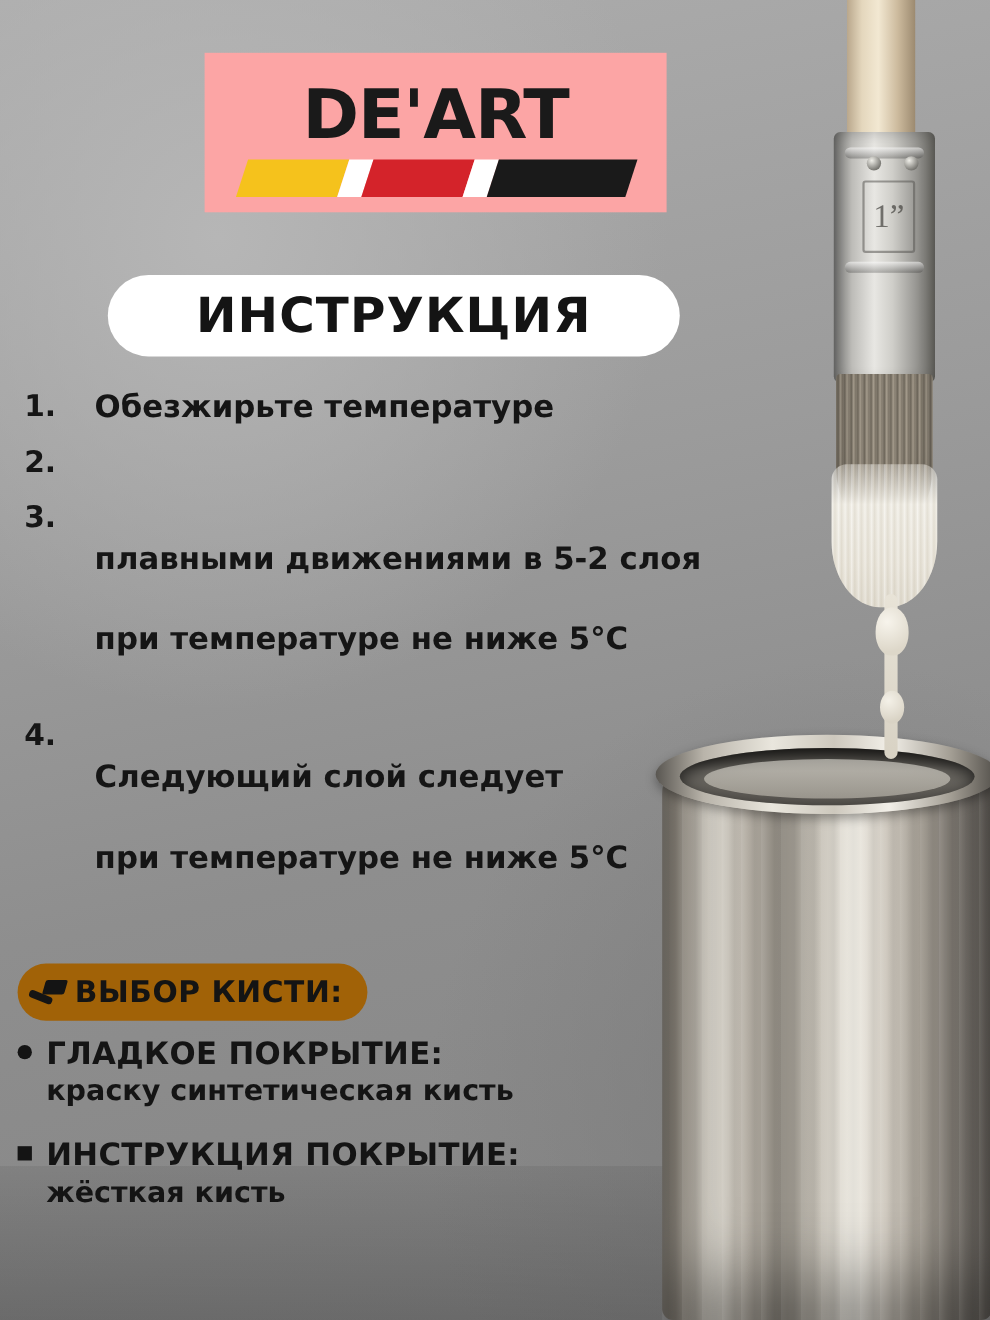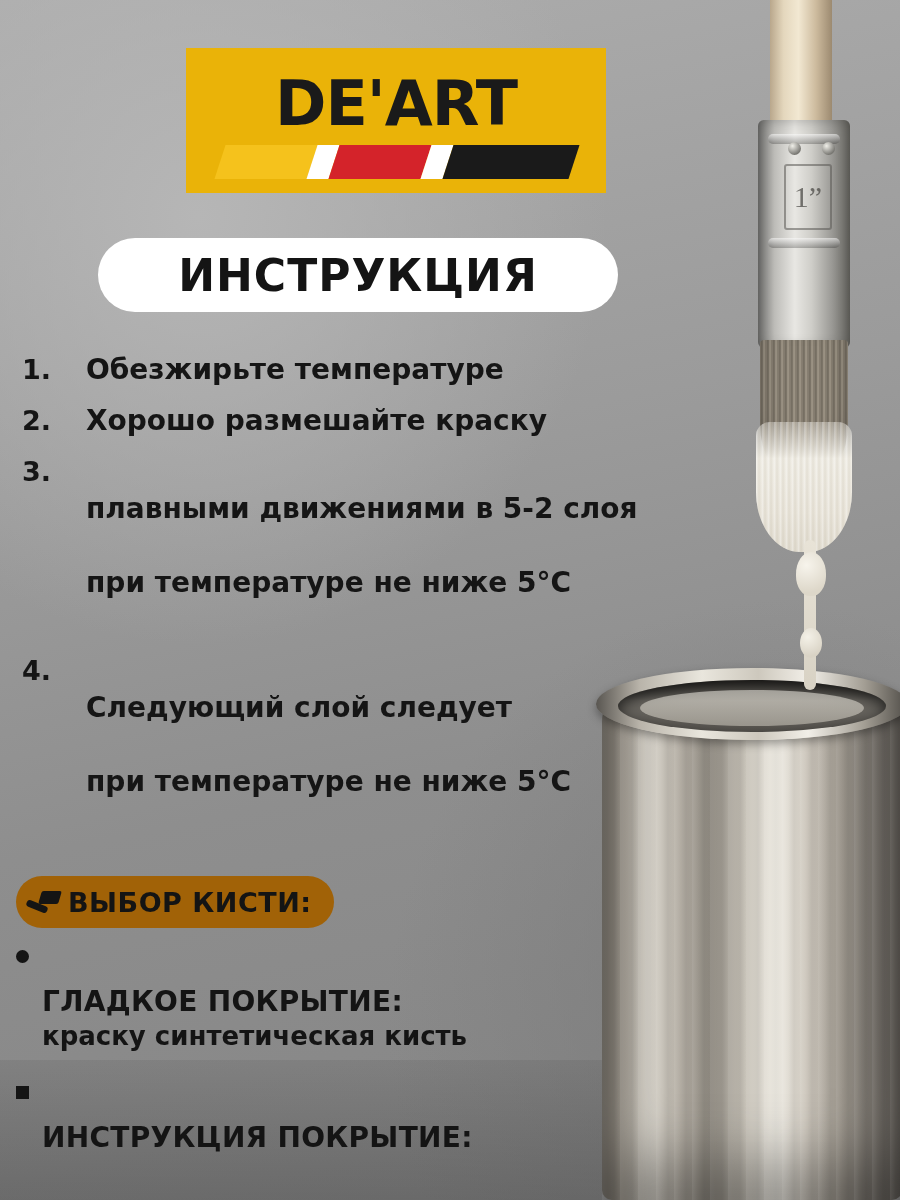--- a/index.html
+++ b/index.html
@@ -236,21 +236,21 @@
     inset: 0;
   }
 
   
   .logo-box {
     position: absolute;
     left: 186px;
     top: 48px;
     width: 420px;
     height: 145px;
-    background: #eab308;
+    background: #fca5a5;
     display: flex;
     flex-direction: column;
     justify-content: center;
     padding: 10px 0 0 0;
     box-sizing: border-box;
   }
   .logo-word {
     font-family: "DejaVu Sans", sans-serif;
     font-weight: bold;
     font-size: 62px;
@@ -274,21 +274,21 @@
   .logo-stripes .s-yellow { left: 0px;   width: 92px;  background: #f5c21c; }
   .logo-stripes .s-gap1   { left: 92px;  width: 22px;  background: #ffffff; }
   .logo-stripes .s-red    { left: 114px; width: 92px;  background: #d4232a; }
   .logo-stripes .s-gap2   { left: 206px; width: 22px;  background: #ffffff; }
   .logo-stripes .s-black  { left: 228px; width: 126px; background: #1a1a1a; }
 
   
   .title-pill {
     position: absolute;
     left: 98px;
-    top: 238px;
+    top: 250px;
     width: 520px;
     height: 74px;
     background: #ffffff;
     border-radius: 37px;
     display: flex;
     align-items: center;
     justify-content: center;
   }
   .title-pill span {
     font-family: "DejaVu Sans", sans-serif;
@@ -399,21 +399,20 @@
     width: 13px; height: 13px;
     background: #141414;
   }
   .bullet .b-text .b-title {
     font-family: "DejaVu Sans", sans-serif;
     font-weight: bold;
     font-size: 28px;
     color: #141414;
     letter-spacing: 0.3px;
     line-height: 1.3;
-    margin-top: 44px;
   }
   .bullet .b-text .b-sub {
     font-family: "DejaVu Sans", sans-serif;
     font-weight: bold;
     font-size: 26px;
     color: #141414;
     line-height: 1.3;
   }
 </style>
 </head>
@@ -466,21 +465,20 @@
 
     <div class="steps">
 
       <div class="step">
         <div class="step-num">1.</div>
         <div class="step-text">Обезжирьте температуре</div>
       </div>
 
       <div class="step">
         <div class="step-num">2.</div>
-        <div class="step-text">Хорошо размешайте краску</div>
       </div>
 
       <div class="step">
         <div class="step-num">3.</div>
         <div class="step-text justify">
           <div>плавными движениями в 5-2 слоя</div>
           <div>при температуре не ниже 5°C</div>
         </div>
       </div>
 
@@ -512,18 +510,19 @@
           <div class="b-sub">краску синтетическая кисть</div>
         </div>
       </div>
 
       <div class="bullet">
         <div class="mark">
           <div class="sq"></div>
         </div>
         <div class="b-text">
           <div class="b-title">ИНСТРУКЦИЯ ПОКРЫТИЕ:</div>
+          <div class="b-sub">жёсткая кисть</div>
         </div>
       </div>
     </div>
 
   </div>
 </div>
 
 </body></html>

